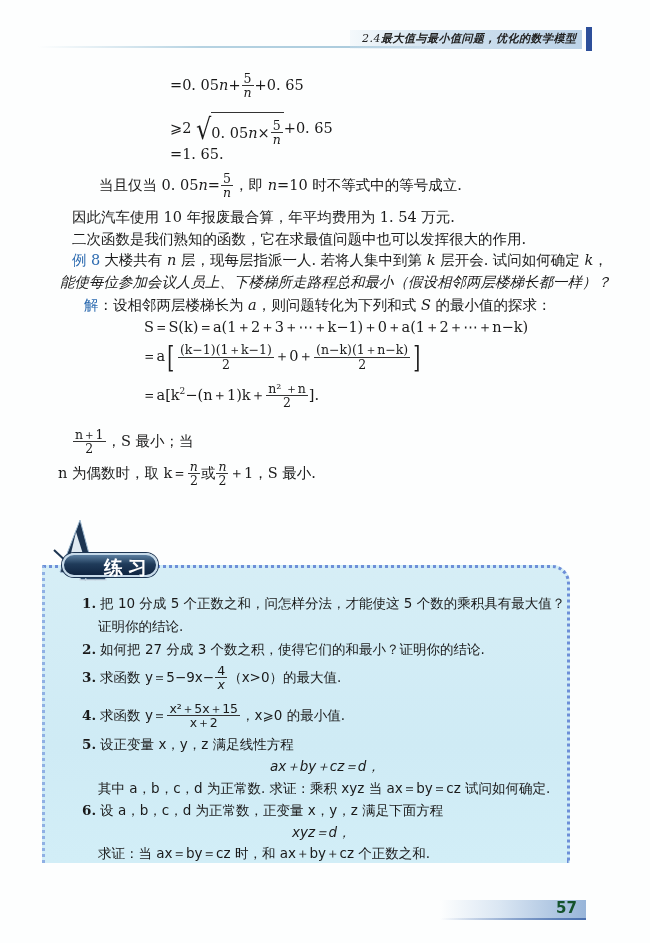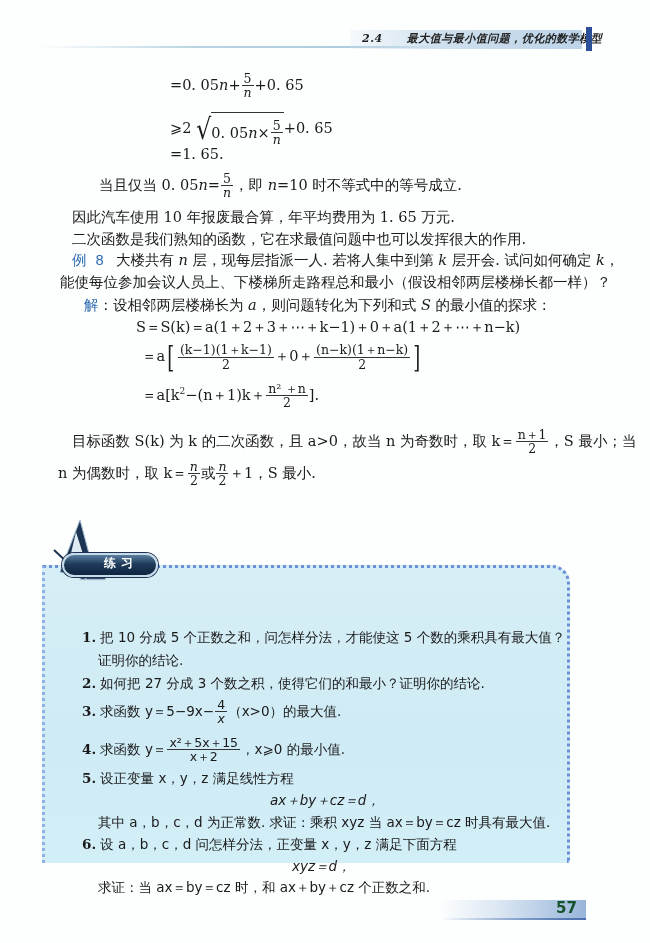--- a/index.html
+++ b/index.html
@@ -21,21 +21,21 @@
   }
   .header-band {
     position: absolute; left: 350px; top: 30px; width: 232px; height: 19px;
     background: linear-gradient(to right, rgba(210,228,242,0.2), #cfe0ee 40%, #bcd3e8 100%);
   }
   .header-text {
     position: absolute; left: 362px; top: 31px; font-size: 11px; font-style: italic;
     font-weight: bold; color: #222; letter-spacing: 0.5px;
     font-family: "DejaVu Sans", "Liberation Sans", sans-serif;
   }
-  .header-text .num { font-weight: bold; margin-right: 24px; font-family: "DejaVu Serif", serif; }
+  .header-text .num { font-weight: normal; margin-right: 0; font-family: "DejaVu Serif", serif; }
   .header-bar {
     position: absolute; left: 586px; top: 27px; width: 6px; height: 24px; background: #2d4f9a;
   }
 
   
   .frac { display: inline-flex; flex-direction: column; align-items: center; vertical-align: middle; margin: 0 1px; line-height: 1.05; }
   .frac .nu { font-size: 12.5px; border-bottom: 1px solid #333; padding: 0 2px; }
   .frac .de { font-size: 12.5px; padding: 0 2px; }
   .it { font-style: italic; }
   .sqrt { display: inline-flex; align-items: center; vertical-align: middle; }
@@ -56,26 +56,26 @@
     border-top-right-radius: 18px;
   }
   .badge {
     position: absolute; left: 62px; top: 553px; width: 96px; height: 24px;
     border-radius: 12px;
     background: linear-gradient(180deg, #5b7fa0 0%, #1f3b5a 45%, #0f2440 100%);
     border: 2px solid #c7dbea;
     box-shadow: 0 0 0 1px #1d3552;
   }
   .badge-text {
-    position: absolute; left: 104px; top: 555px; color: #fff; font-weight: bold; font-size: 12px;
+    position: absolute; left: 104px; top: 555px; color: #fff; font-weight: bold; font-size: 19px;
     letter-spacing: 5px; font-family: "DejaVu Sans", sans-serif;
   }
   .badge-icon { position: absolute; left: 46px; top: 520px; }
 
-  .ex { font-family: "DejaVu Sans", "Liberation Sans", sans-serif; font-size: 13.5px; margin-top: 34px; }
+  .ex { font-family: "DejaVu Sans", "Liberation Sans", sans-serif; font-size: 13.5px; }
   .ex .n { font-weight: bold; font-family: "DejaVu Serif", serif; margin-right: 4px; }
 
   
   .footer-band {
     position: absolute; left: 440px; top: 900px; width: 146px; height: 20px;
     background: linear-gradient(to right, rgba(255,255,255,0), #dbe7f3 40%, #98b5d9 100%);
   }
   .footer-rule {
     position: absolute; left: 440px; top: 918px; width: 146px; height: 2px;
     background: linear-gradient(to right, rgba(120,160,210,0), #4a6fae);
@@ -124,53 +124,53 @@
 
 <div class="abs" style="left:170px; top:146px;">=1. 65.</div>
 
 <div class="abs" style="left:72px; top:172px;margin-left:27px;">
   <span>当且仅当 0. 05</span><span class="it">n</span><span>=</span><span class="frac">
       <span class="nu">5</span>
       <span class="de it">n</span>
     </span><span>，即 </span><span class="it">n</span><span>=10 时不等式中的等号成立.</span>
 </div>
 
-<div class="abs" style="left:72px; top:208px;">因此汽车使用 10 年报废最合算，年平均费用为 1. 65 万元.</div>
+<div class="abs" style="left:72px; top:208px;">因此汽车使用 10 年报废最合算，年平均费用为 1. 54 万元.</div>
 <div class="abs" style="left:72px; top:230px;">二次函数是我们熟知的函数，它在求最值问题中也可以发挥很大的作用.</div>
 
 <div class="abs" style="left:72px; top:251px;">
-  <span class="label-blue" style="margin-right:12px;font-family:Liberation Mono, monospace;">例 8</span><span>大楼共有 </span><span class="it">n</span><span> 层，现每层指派一人. 若将人集中到第 </span><span class="it">k</span><span> 层开会. 试问如何确定 </span><span class="it">k</span><span>，</span>
-</div>
-<div class="abs" style="left:60px; top:273px;">能使每位参加会议人员上、下楼梯所走路程总和最小（假设相邻两层楼梯长都一样）？</div>
+  <span class="label-blue" style="margin-right:4px;">例 8</span><span>大楼共有 </span><span class="it">n</span><span> 层，现每层指派一人. 若将人集中到第 </span><span class="it">k</span><span> 层开会. 试问如何确定 </span><span class="it">k</span><span>，</span>
+</div>
+<div class="abs" style="left:60px; top:273px;font-style:italic;">能使每位参加会议人员上、下楼梯所走路程总和最小（假设相邻两层楼梯长都一样）？</div>
 
 <div class="abs" style="left:72px; top:296px;margin-left:12px;">
   <span class="label-blue">解</span><span>：设相邻两层楼梯长为 </span><span class="it">a</span><span>，则问题转化为下列和式 </span><span class="it">S</span><span> 的最小值的探求：</span>
 </div>
 
-<div class="abs" style="left:136px; top:318px;text-align:right;">S＝S(k)＝a(1＋2＋3＋⋯＋k−1)＋0＋a(1＋2＋⋯＋n−k)</div>
+<div class="abs" style="left:144px; top:318px;text-align:right;">S＝S(k)＝a(1＋2＋3＋⋯＋k−1)＋0＋a(1＋2＋⋯＋n−k)</div>
 
 <div class="abs" style="left:142px; top:342px;">
   <span>＝a</span><span class="big">[</span><span class="frac">
       <span class="nu">(k−1)(1＋k−1)</span>
       <span class="de">2</span>
     </span><span>＋0＋</span><span class="frac">
       <span class="nu">(n−k)(1＋n−k)</span>
       <span class="de">2</span>
     </span><span class="big">]</span>
 </div>
 
 <div class="abs" style="left:142px; top:382px;">
   <span>＝a[k</span><sup>2</sup><span>−(n＋1)k＋</span><span class="frac">
       <span class="nu">n² ＋n</span>
       <span class="de">2</span>
     </span><span>].</span>
 </div>
 
 <div class="abs" style="left:72px; top:428px;">
-  <span>目标函数 S(k) 为 k 的二次函数，且 a&gt;0，故当 n 为奇数时，取 k＝</span><span class="frac">
+  <span class="frac">
       <span class="nu">n＋1</span>
       <span class="de">2</span>
     </span><span>，S 最小；当</span>
 </div>
 <div class="abs" style="left:58px; top:460px;">
   <span>n 为偶数时，取 k＝</span><span class="frac">
       <span class="nu it">n</span>
       <span class="de">2</span>
     </span><span>或</span><span class="frac">
       <span class="nu it">n</span>
@@ -210,24 +210,24 @@
   <span class="n">4.</span><span>求函数 y＝</span><span class="frac">
       <span class="nu">x²＋5x＋15</span>
       <span class="de">x＋2</span>
     </span><span>，x⩾0 的最小值.</span>
 </div>
 
 <div class="abs ex" style="left:82px; top:736px;">
   <span class="n">5.</span><span>设正变量 x，y，z 满足线性方程</span>
 </div>
 <div class="abs ex it" style="left:270px; top:758px;">ax＋by＋cz＝d，</div>
-<div class="abs ex" style="left:98px; top:780px;">其中 a，b，c，d 为正常数. 求证：乘积 xyz 当 ax＝by＝cz 时具有最大值.</div>
+<div class="abs ex" style="left:98px; top:780px;">其中 a，b，c，d 为正常数. 求证：乘积 xyz 当 ax＝by＝cz 试问如何确定.</div>
 
 <div class="abs ex" style="left:82px; top:802px;">
-  <span class="n">6.</span><span>设 a，b，c，d 问怎样分法，正变量 x，y，z 满足下面方程</span>
+  <span class="n">6.</span><span>设 a，b，c，d 为正常数，正变量 x，y，z 满足下面方程</span>
 </div>
 <div class="abs ex it" style="left:292px; top:824px;">xyz＝d，</div>
 <div class="abs ex" style="left:98px; top:845px;">求证：当 ax＝by＝cz 时，和 ax＋by＋cz 个正数之和.</div>
 
 <div class="footer-band"></div>
 <div class="footer-watermark">GAOZHONGSHUXUE</div>
 <div class="footer-rule"></div>
 <div class="page-num">57</div>
 
 </body></html>

